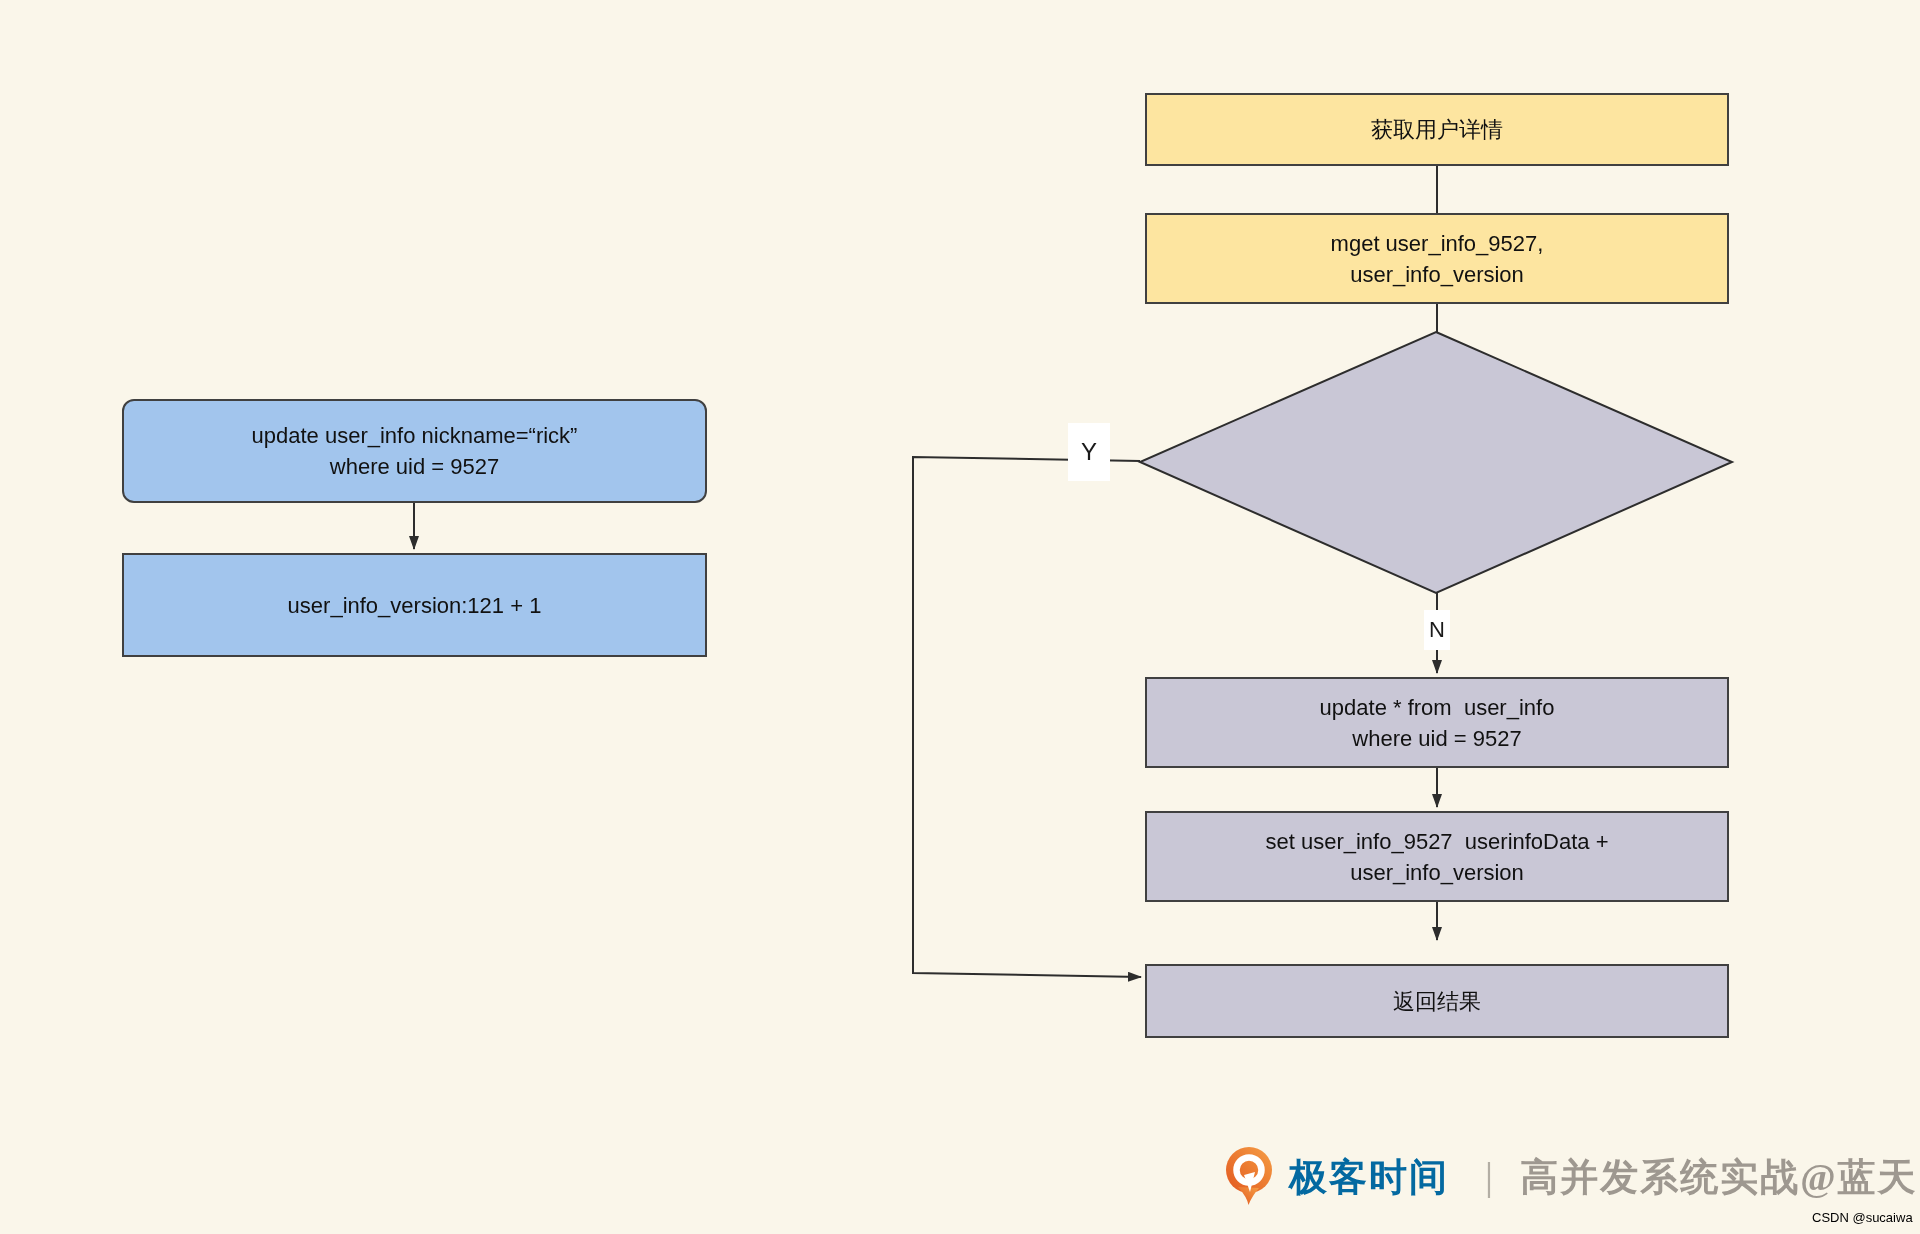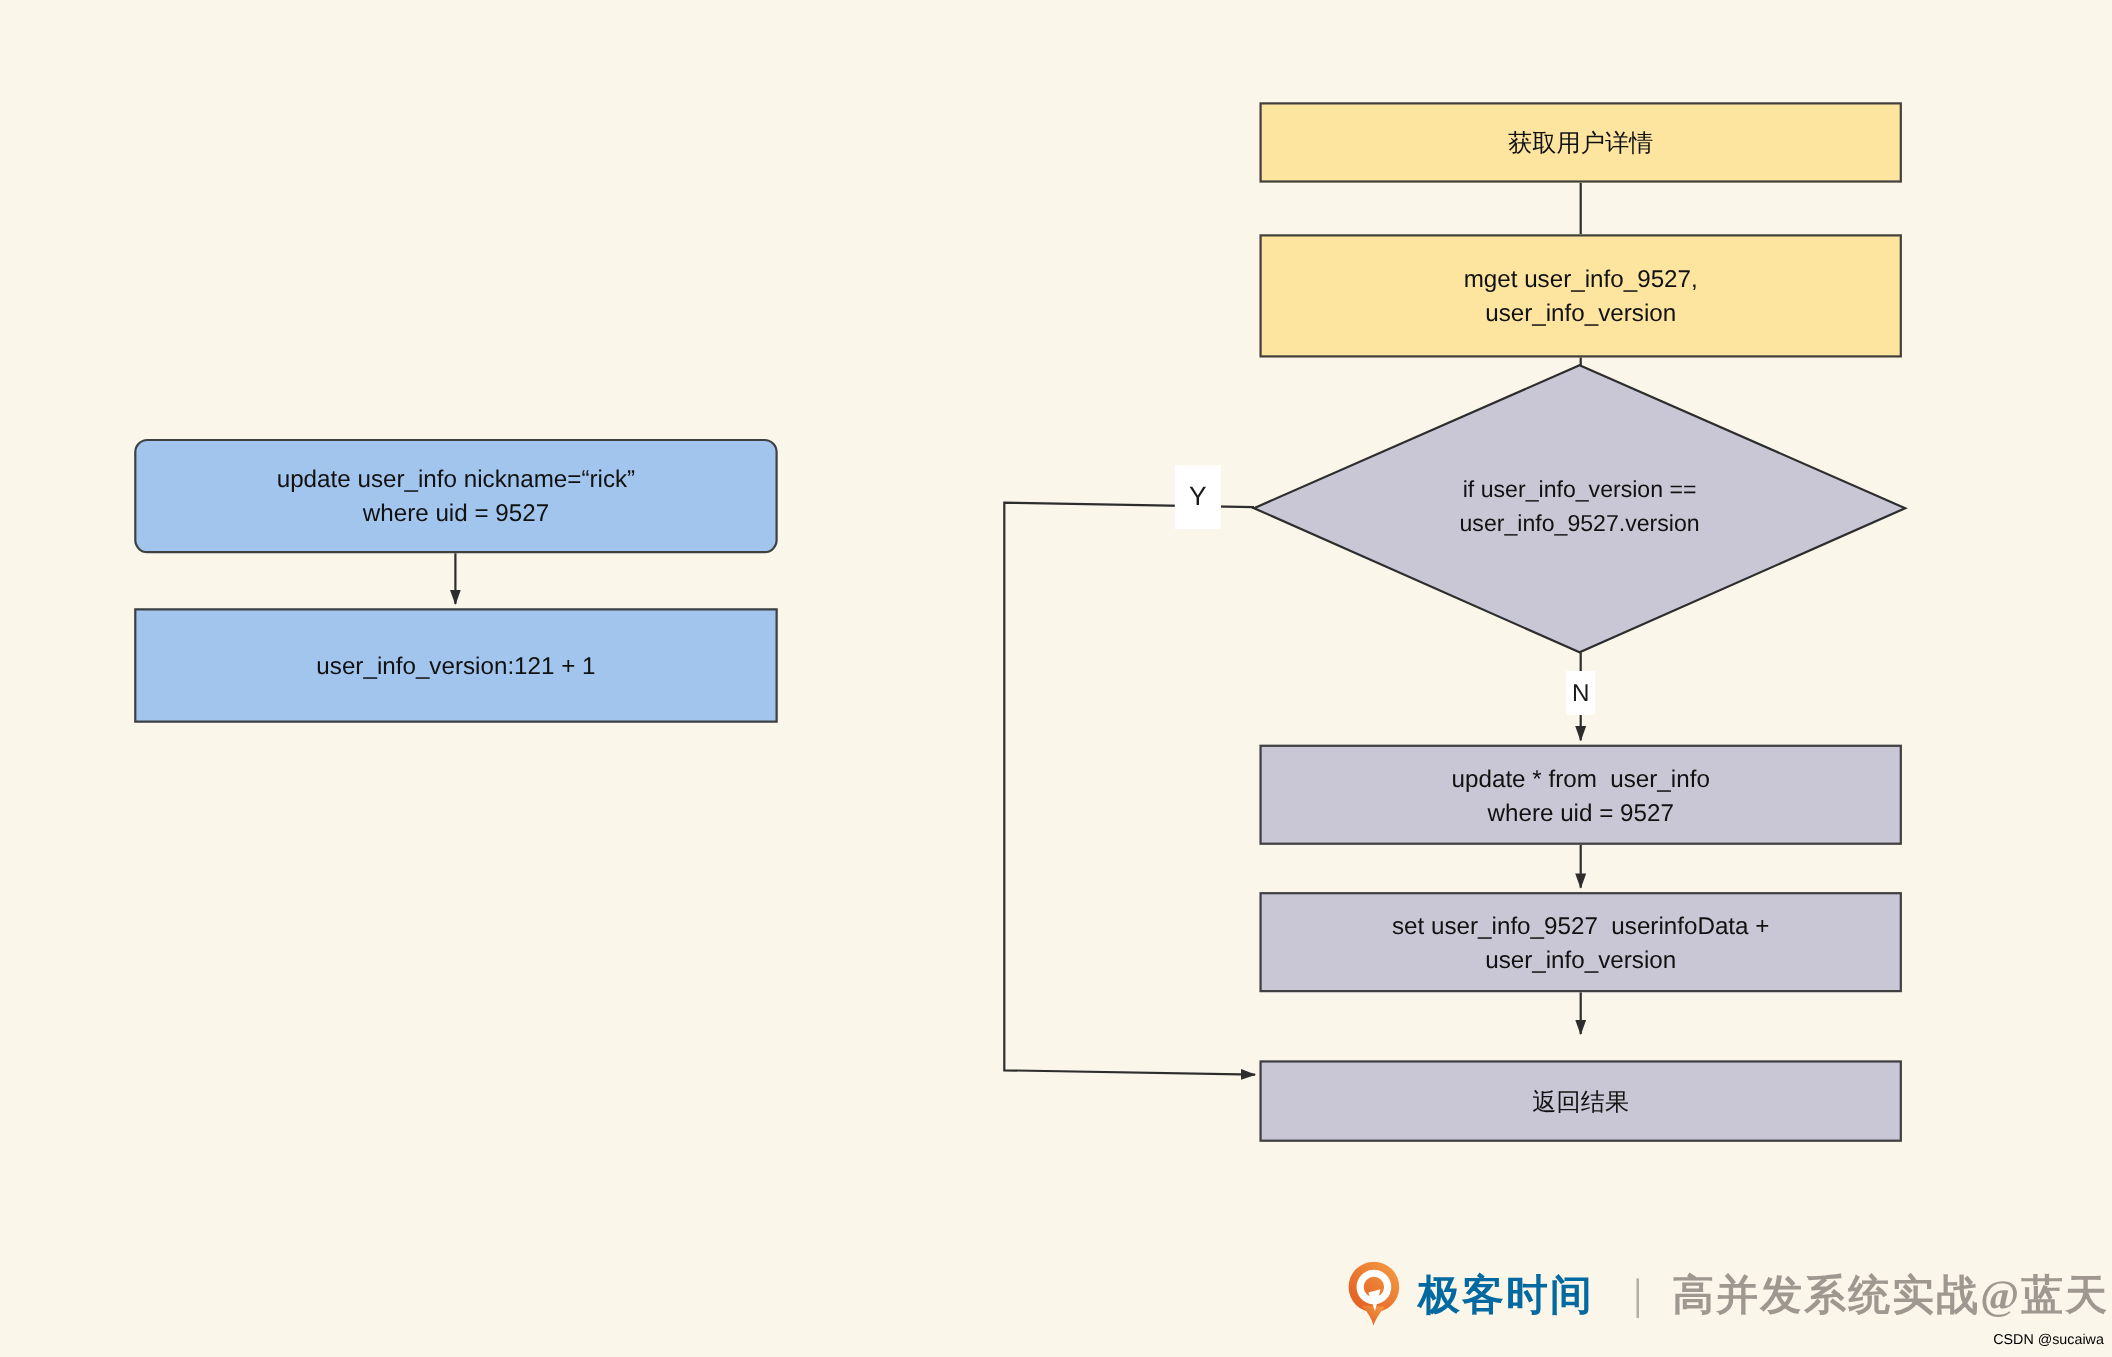--- a/index.html
+++ b/index.html
@@ -54,29 +54,25 @@
   </div>
 
   <div class="node blue" style="left:122px;top:553px;width:585px;height:104px;">
     <div class="ln">user_info_version:121 + 1</div>
   </div>
 
   <div class="node yellow" style="left:1145px;top:93px;width:584px;height:73px;">
     <div class="ln">获取用户详情</div>
   </div>
 
-  <div class="node yellow" style="left:1145px;top:213px;width:584px;height:112px;">
+  <div class="node yellow" style="left:1145px;top:213px;width:584px;height:91px;">
     <div class="ln">mget user_info_9527,</div>
     <div class="ln">user_info_version</div>
   </div>
 
-  <div class="diamond-text">
-    <div class="ln">if user_info_version ==</div>
-    <div class="ln">user_info_9527.version</div>
-  </div>
 
   <div class="branch-label" id="label-yes">Y</div>
   <div class="branch-label" id="label-no">N</div>
 
   <div class="node purple" style="left:1145px;top:677px;width:584px;height:91px;">
     <div class="ln">update * from  user_info</div>
     <div class="ln">where uid = 9527</div>
   </div>
 
   <div class="node purple" style="left:1145px;top:811px;width:584px;height:91px;">

